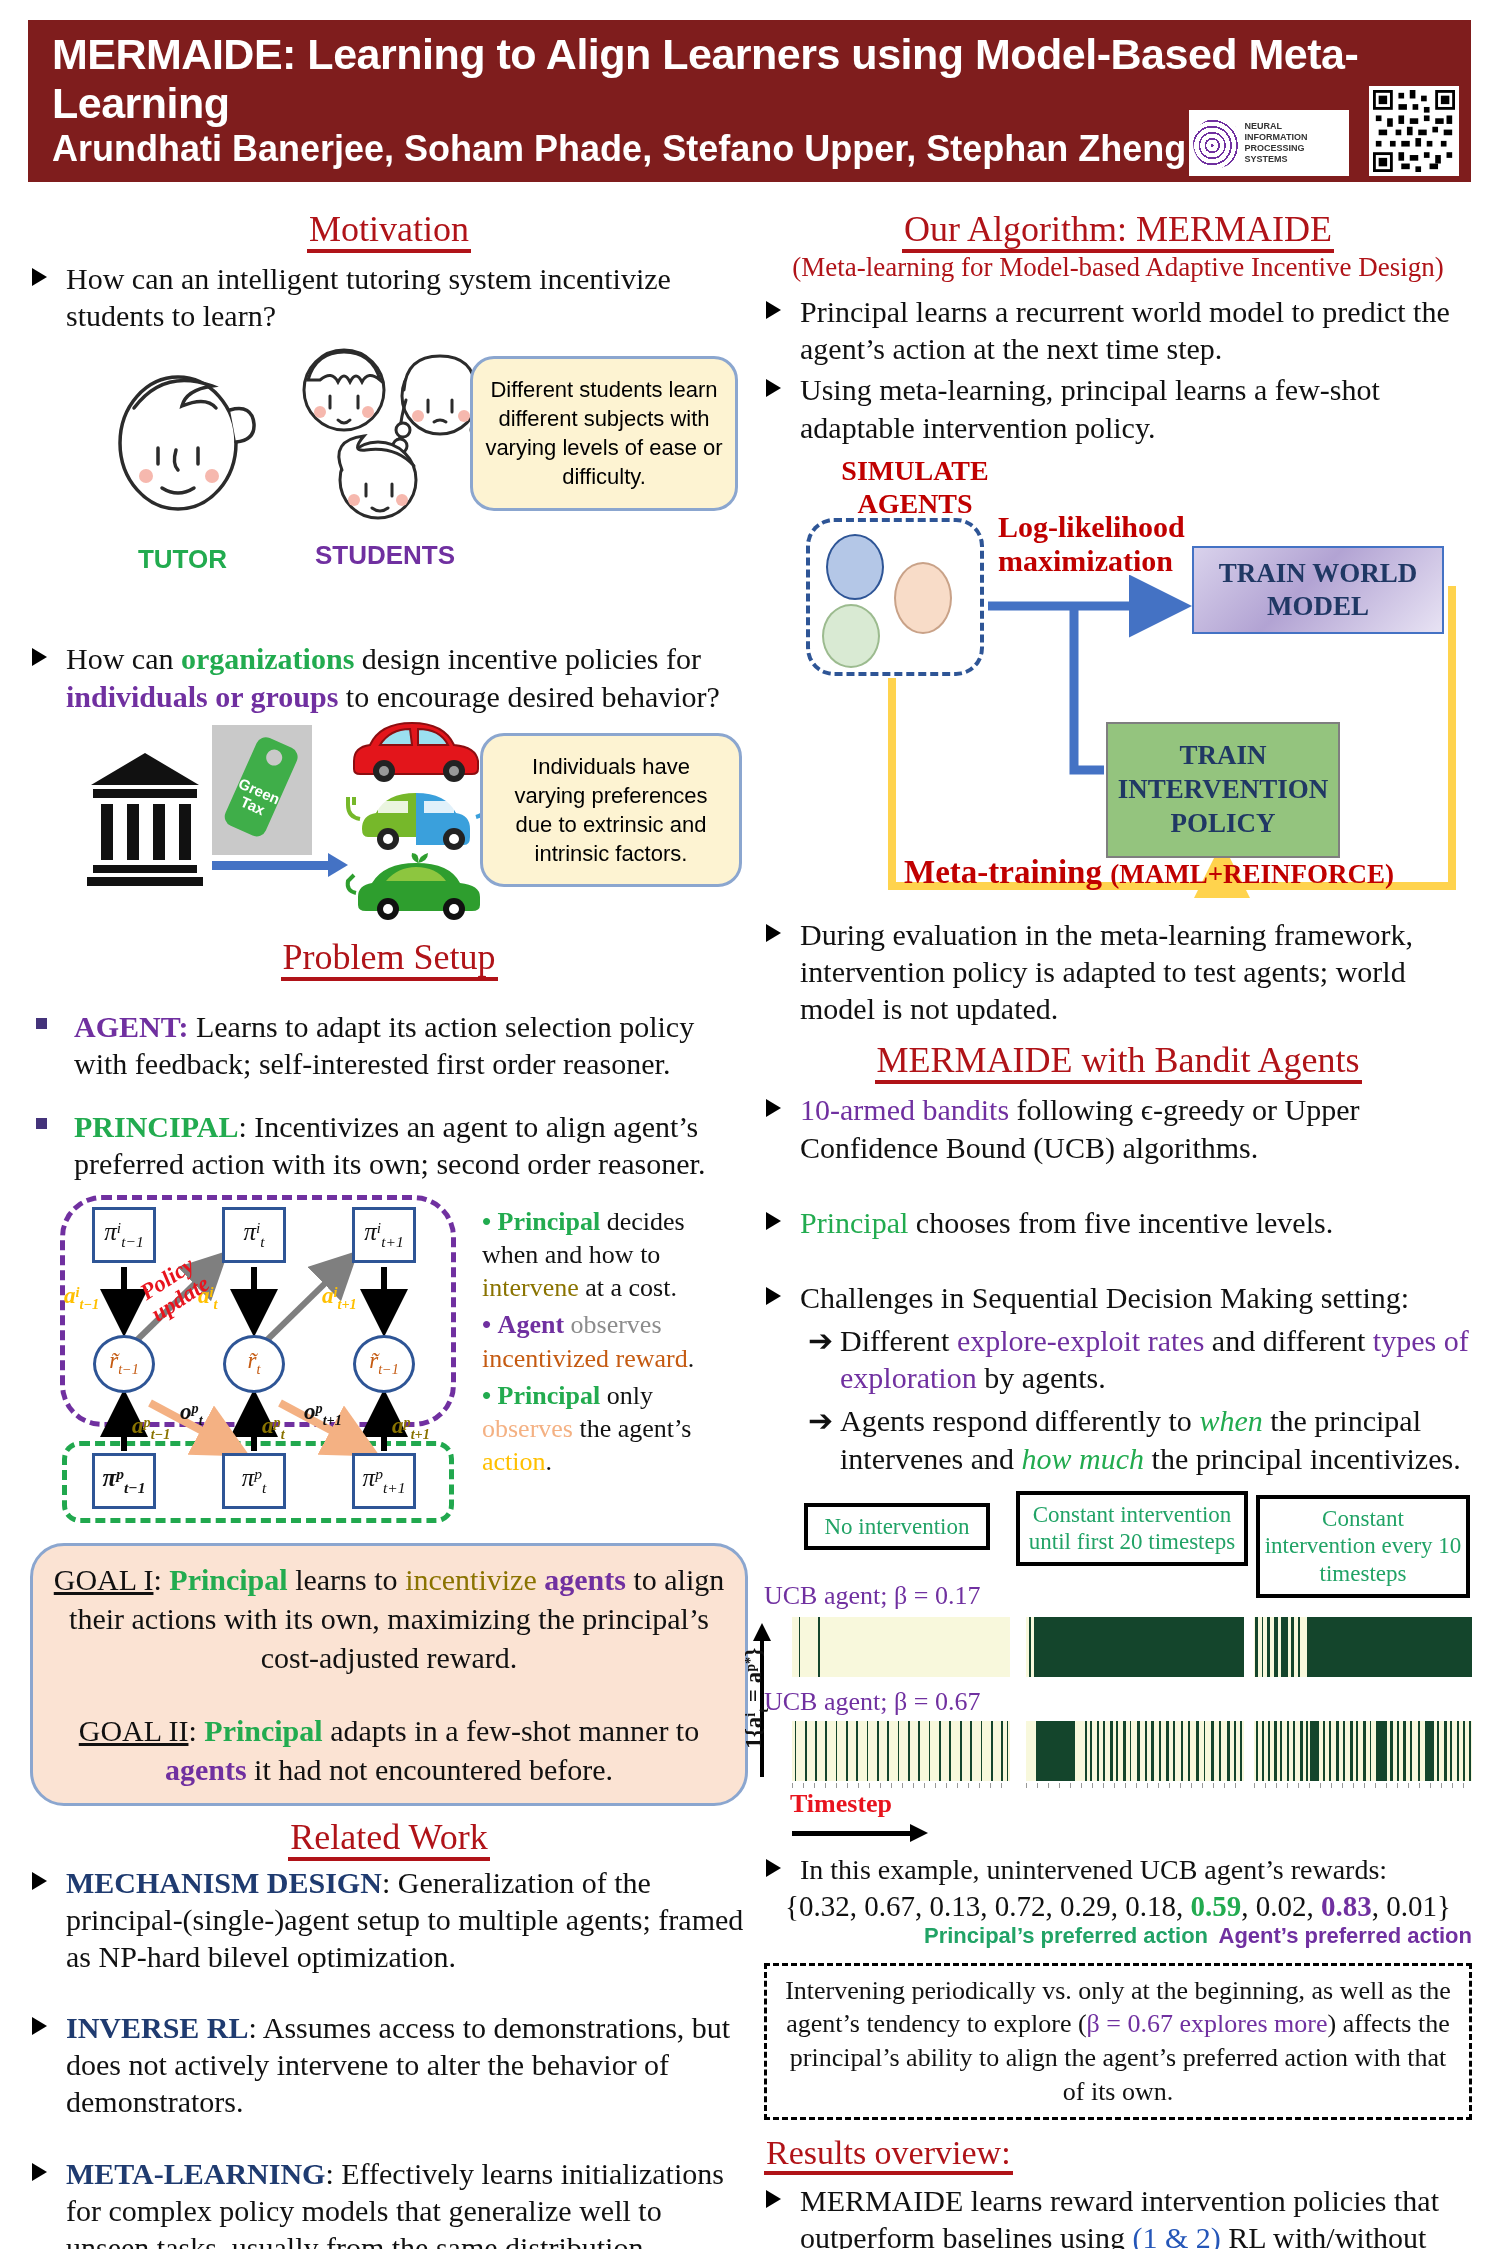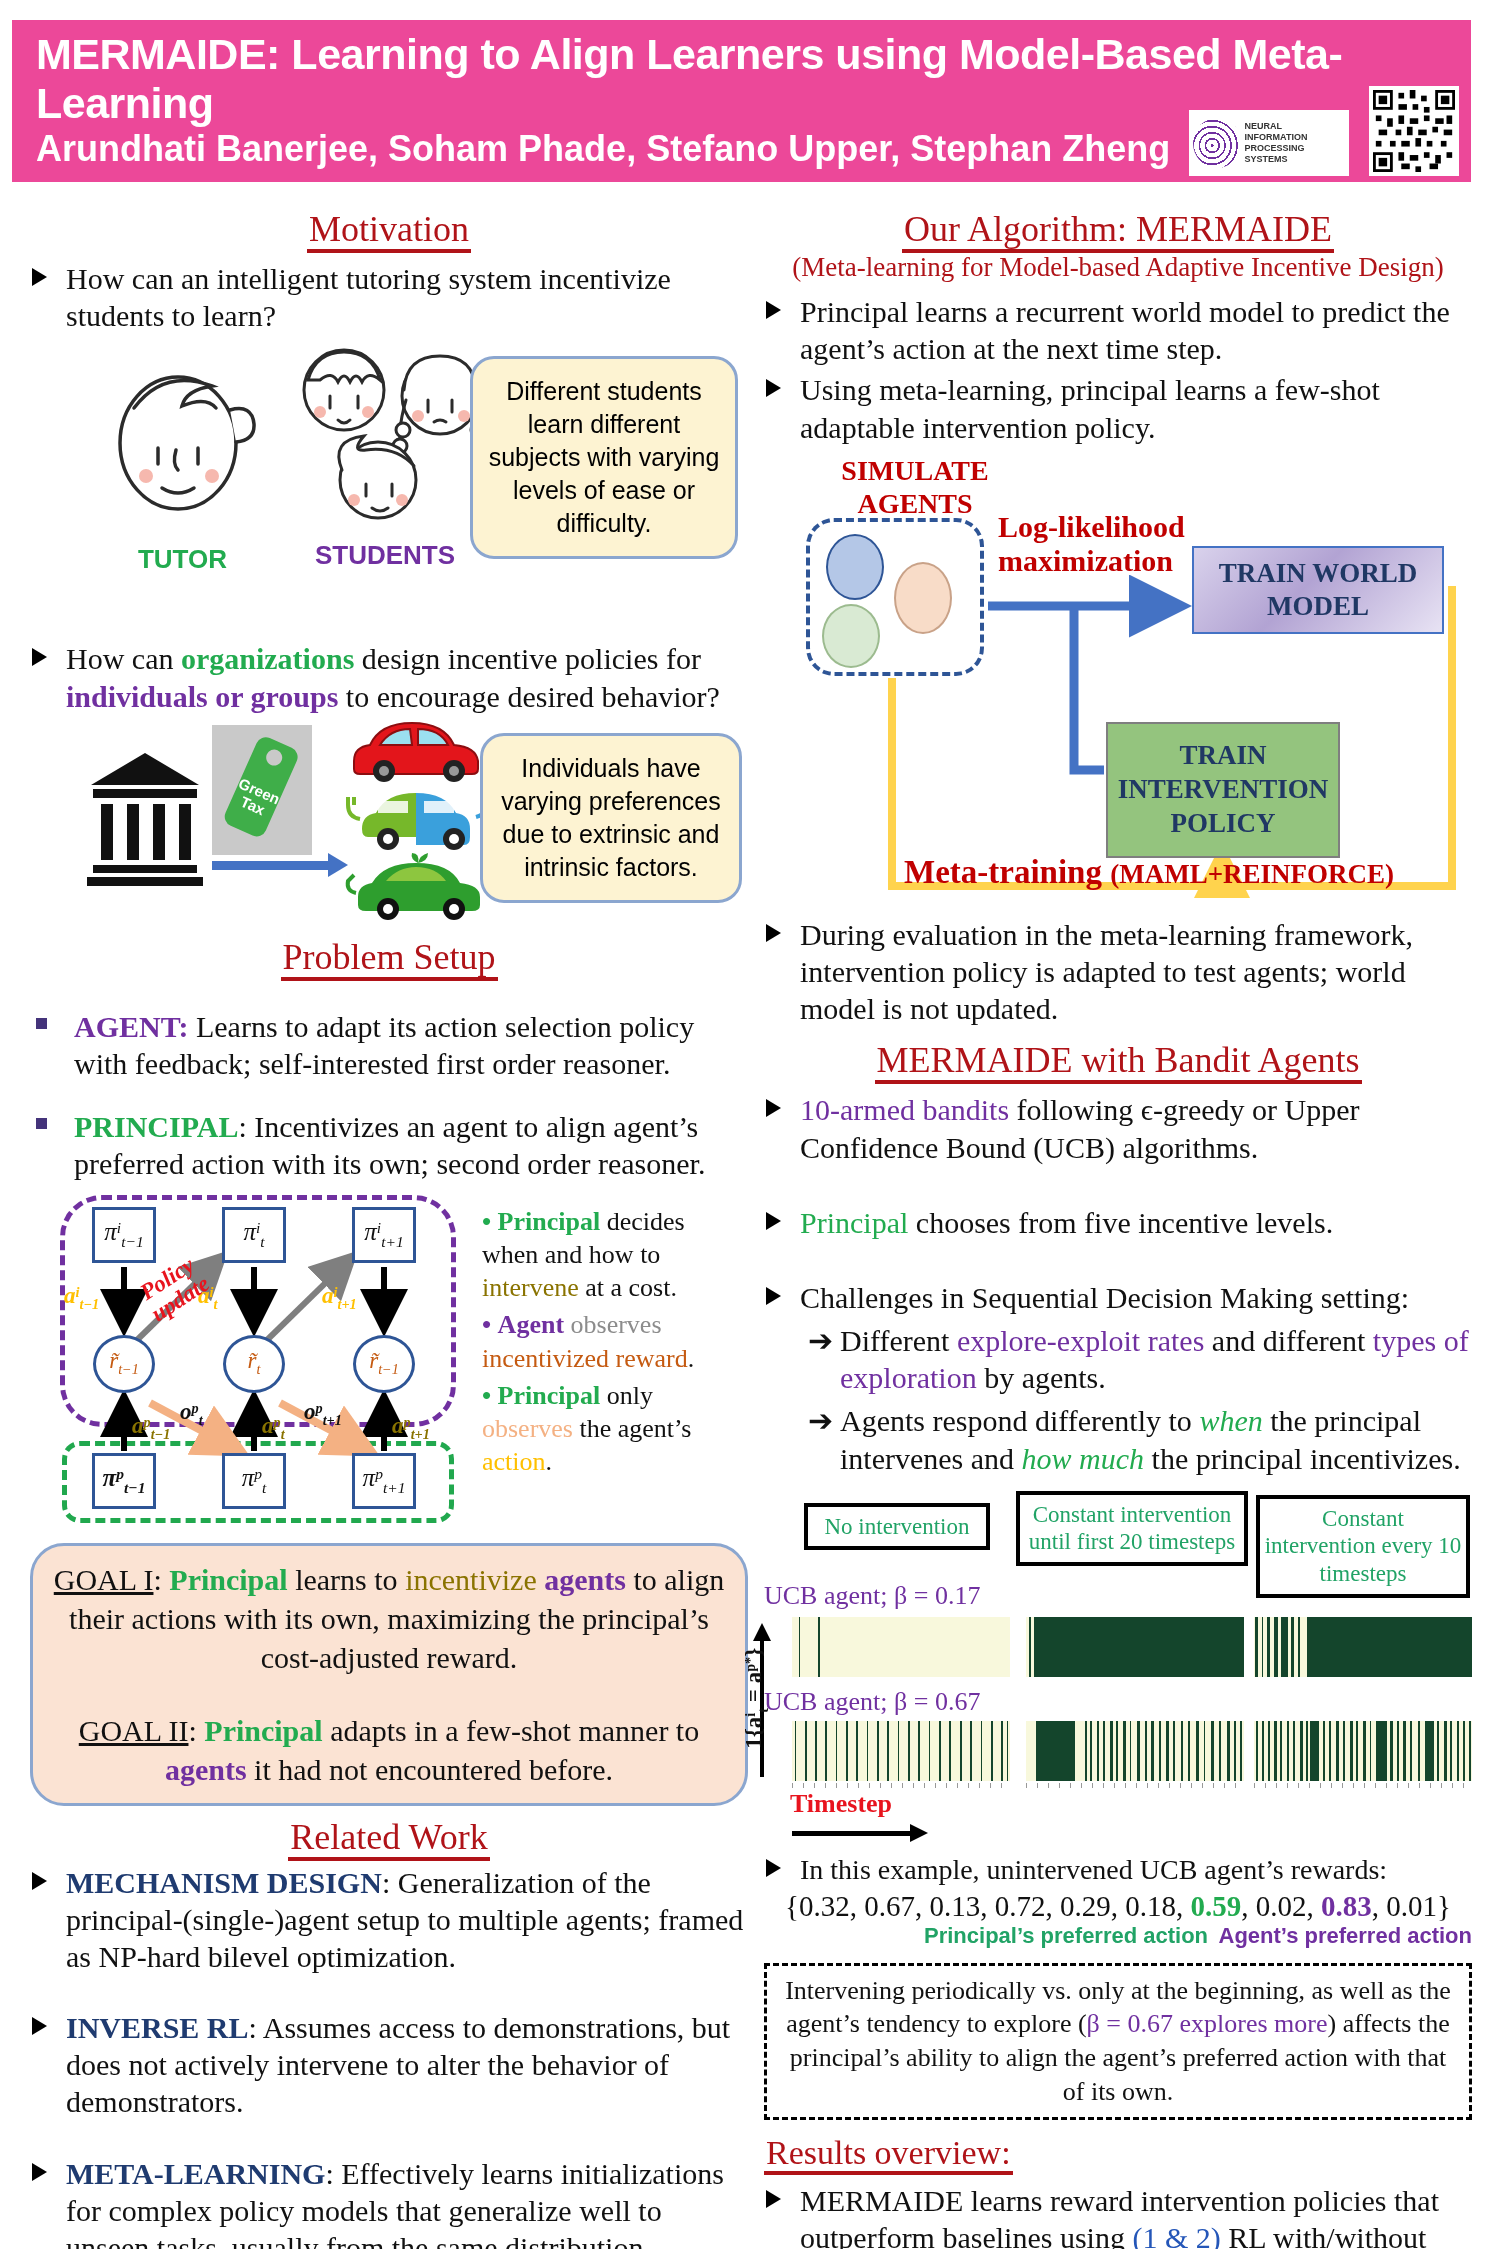--- a/index.html
+++ b/index.html
@@ -1,21 +1,21 @@
 <!DOCTYPE html>
 <html><head>
 <meta charset="utf-8">
 <style>
   * { box-sizing: border-box; margin: 0; padding: 0; }
   html,body { background:#fff; }
   .page { position:relative; width:1499px; height:2249px; background:#fff; overflow:hidden;
           font-family:"Liberation Serif", serif; color:#111; }
 
   
-  .banner { position:absolute; left:12px; right:28px; top:20px; height:162px; background:#ec4899; }
+  .banner { position:absolute; left:28px; right:28px; top:20px; height:162px; background:#7f1d1d; }
   .banner-title { position:absolute; left:24px; top:10px; color:#fff;
                   font-family:"Liberation Sans", sans-serif; font-size:43px; font-weight:600; letter-spacing:-0.5px; }
   .banner-authors { position:absolute; left:24px; bottom:12px; color:#fff;
                   font-family:"Liberation Sans", sans-serif; font-size:36px; font-weight:600; }
   .logo { position:absolute; right:122px; bottom:6px; width:160px; height:66px; background:#fff;
           display:flex; align-items:center; padding:4px; gap:4px; }
   .swirl { width:50px; height:50px; border-radius:50%;
            background:repeating-radial-gradient(circle at 40% 55%, #7030a0 0 1.6px, #fff 1.6px 6px); }
   .logo-text { font-family:"Liberation Sans", sans-serif; font-size:9px; font-weight:bold; color:#333; line-height:1.25; }
   .qr { position:absolute; right:12px; bottom:6px; width:90px; height:90px; background:#fff; padding:4px; }
@@ -43,21 +43,21 @@
   .p  { color:#7030a0; font-weight:bold; }
   .o  { color:#c55a11; }
   .ol { color:#8a7300; }
   .y  { color:#ffc000; }
   .nv { color:#1f3b70; font-weight:bold; }
   .gr { color:#8c8c8c; }
   .pe { color:#f4b183; }
   .bl { color:#2456b8; }
 
   .callout { position:absolute; background:#fdf3d2; border:3px solid #8ba6cf; border-radius:24px;
-             font-family:"Liberation Sans", sans-serif; font-size:25px; line-height:1.32;
+             font-family:"Liberation Sans", sans-serif; font-size:22px; line-height:1.32;
              text-align:center; padding:16px 12px; color:#000; }
 
   .sub { font-size:62%; vertical-align:-0.45em; }
   .sup { font-size:62%; vertical-align:0.45em; }
 
   
   .fig1 { position:relative; height:296px; }
   .fig-label { position:absolute; font-family:"Liberation Sans", sans-serif; font-size:26px; font-weight:bold; text-align:center; }
   .fig2 { position:relative; height:205px; margin-top:4px; }
   .arrow-blue { position:absolute; height:9px; background:#4472c4; }

